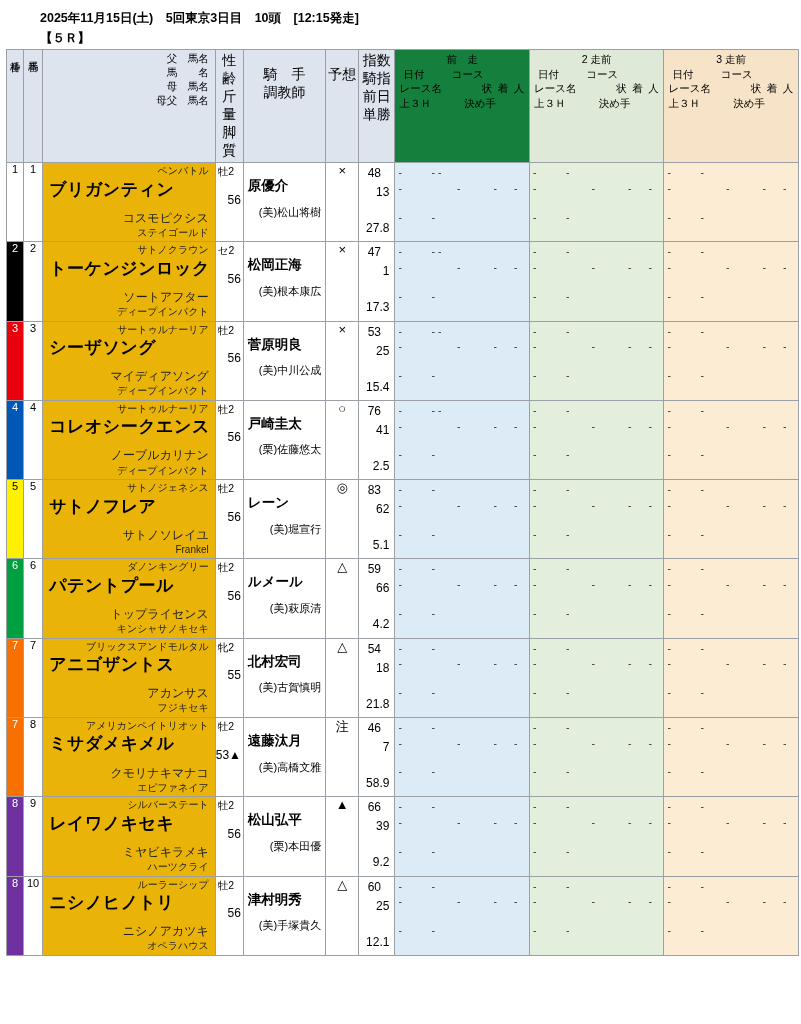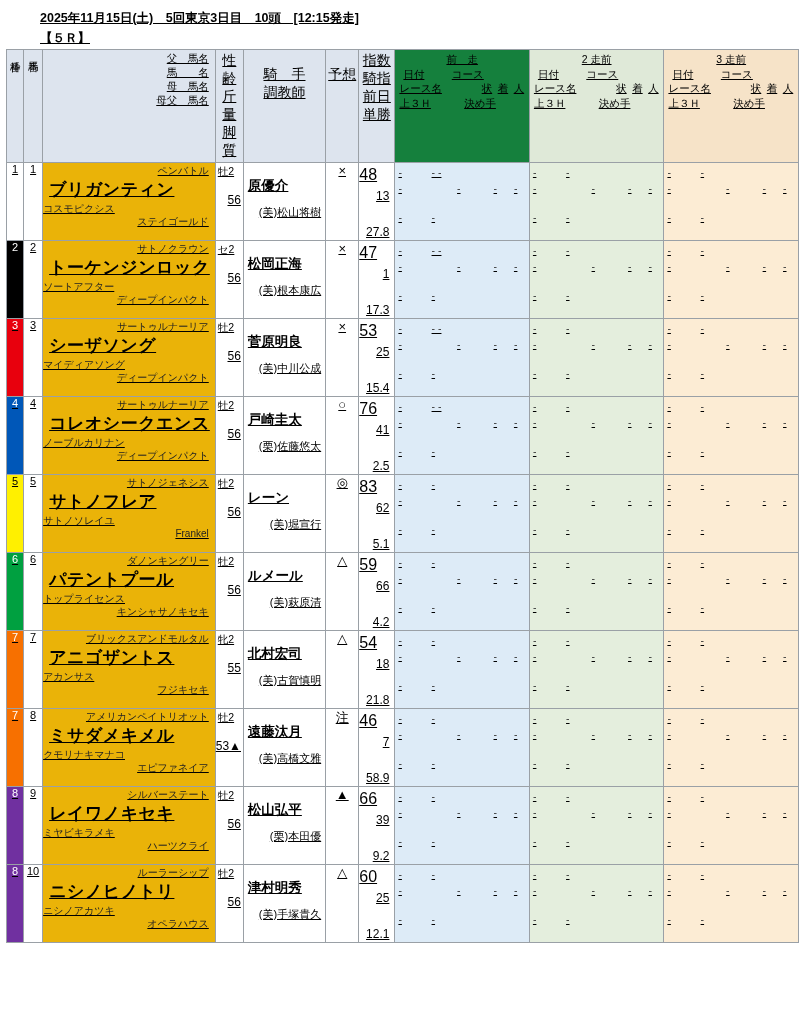--- a/index.html
+++ b/index.html
@@ -3,21 +3,21 @@
 <meta charset="utf-8">
 <style>
   * { box-sizing: border-box; }
   html, body {
     margin: 0; padding: 0;
     background: #ffffff;
     font-family: "Liberation Sans", "DejaVu Sans", sans-serif;
   }
   body { width: 801px; }
 
-  .page { width: 801px; padding: 6px 4px 0 4px; text-decoration: underline; }
+  .page { width: 801px; padding: 6px 4px 0 4px; }
 
   
   .hdr-line1 {
     font-size: 12.5px; font-weight: bold; color: #000;
     padding: 4px 0 2px 36px; letter-spacing: 0px; white-space: nowrap;
   }
   .hdr-line2 {
     font-size: 12.5px; font-weight: bold; color: #000;
     padding: 1px 0 2px 36px; white-space: nowrap;
   }
@@ -86,39 +86,39 @@
   .wk-blue   { background:#0057b8; color:#ffffff; }
   .wk-yellow { background:#fff000; color:#000000; }
   .wk-green  { background:#00a040; color:#ffffff; }
   .wk-orange { background:#f77000; color:#ffffff; }
   .wk-purple { background:#7030a0; color:#ffffff; }
 
   
   .name-cell { background: #eab308; padding: 0; }
   .nm-sire   { font-size: 10px; text-align: right; padding: 2px 6px 0 0; color:#222; line-height:1.25; }
   .nm-horse  { font-size: 17px; font-weight: bold; padding: 1px 0 1px 6px; line-height:1.3; letter-spacing: 0.5px;}
-  .nm-dam    { font-size: 10px; text-align: left; padding: 0 6px 0 0; color:#222; line-height:1.35; }
+  .nm-dam    { font-size: 12px; text-align: right; padding: 0 6px 0 0; color:#222; line-height:1.35;margin-top:8px; }
   .nm-dsire  { font-size: 10px; text-align: right; padding: 0 6px 2px 0; color:#222; line-height:1.35; }
 
   
   .sx-cell { padding: 0; }
   .sx-top { font-size: 10.5px; padding: 2px 0 0 2px; line-height: 1.3;}
   .sx-kin { font-size: 12px; text-align: right; padding: 14px 2px 0 0; font-weight: normal;}
 
   
   .jk-cell { padding: 0; }
   .jk-name { font-size: 13.5px; font-weight: bold; padding: 14px 0 0 4px; line-height: 1.3;}
   .jk-tr   { font-size: 11px; padding: 10px 4px 0 0; text-align: right; line-height:1.3;}
 
   
   .yo-cell { text-align: center; font-size: 13px; vertical-align: middle; }
 
   
   .ix-cell { padding: 0; }
-  .ix-a { font-size: 16px; text-align: left; padding: 3px 5px 0 0; }
+  .ix-a { font-size: 12px; text-align: center; padding: 3px 5px 0 0; }
   .ix-b { font-size: 12px; text-align: right; padding: 5px 5px 0 0; }
   .ix-c { font-size: 12px; text-align: right; padding: 22px 5px 0 0; }
 
   
   td.run1 { background: #ddebf7; }
   td.run2 { background: #e4eedd; }
   td.run3 { background: #fcecd4; }
   .run-inner { padding: 2px 3px; height: 100%; }
   .rl { display: flex; font-size: 10.5px; line-height: 1.5; color: #333; }
   .rl .d1 { width: 26%; text-align: left; }

